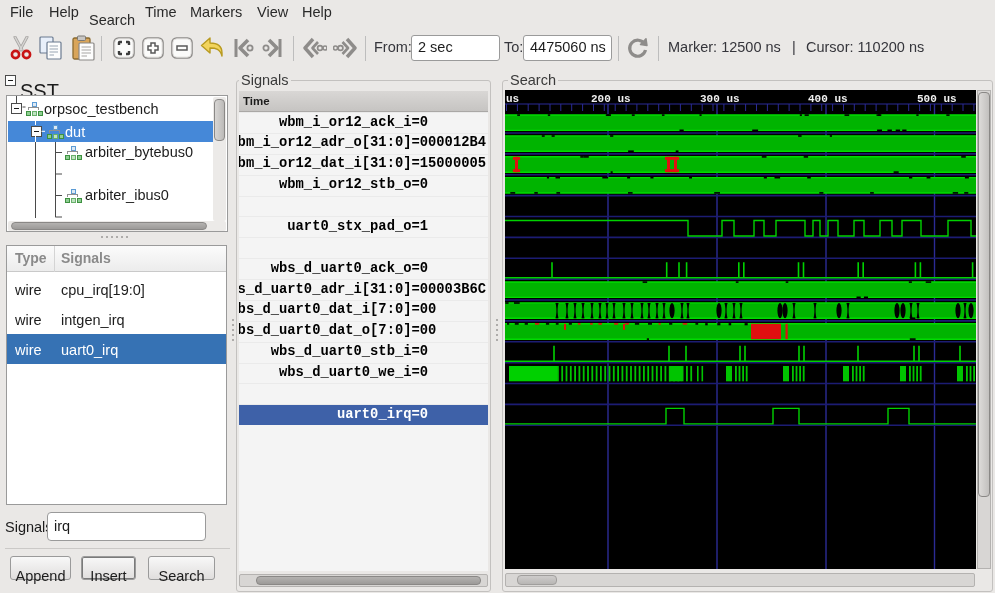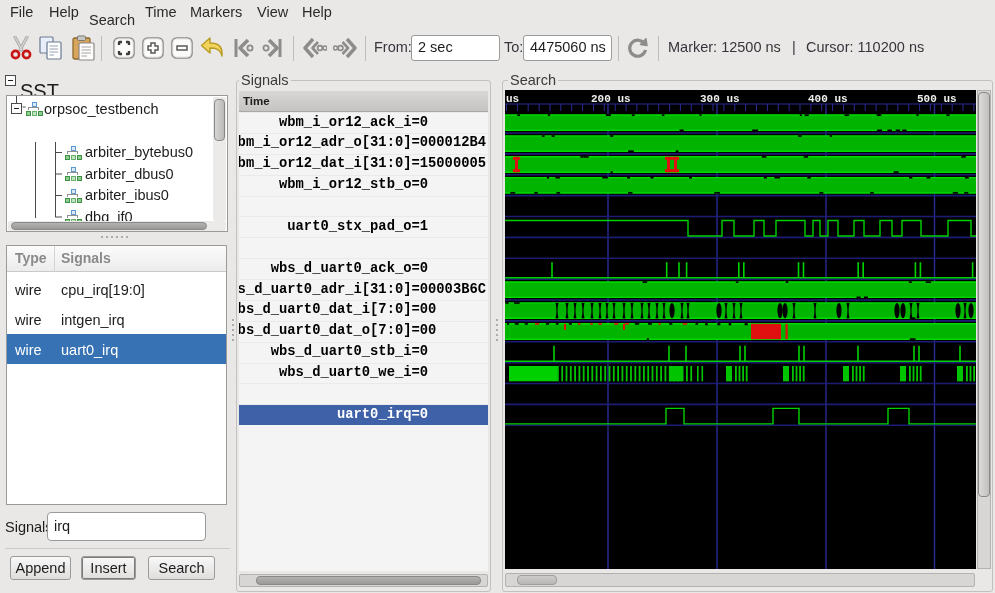--- a/index.html
+++ b/index.html
@@ -22,21 +22,21 @@
 .hier .br{position:absolute;left:2px;top:5px;width:11px;height:3px;border:1px solid #909090;border-bottom:none}
 .hier .st{position:absolute;left:7px;top:4px;width:1px;height:2px;background:#909090}
 .exp{position:absolute;width:11px;height:11px;background:#fdfdfd;border:1px solid #4a4a4a}
 .exp::after{content:"";position:absolute;left:2px;top:4px;width:5px;height:1px;background:#1a1a1a}
 
 .typebox{position:absolute;left:6px;top:245px;width:221px;height:260px;background:#fff;border:1px solid #9a9a9a;overflow:hidden}
 .thead{position:absolute;left:0;top:0;width:100%;height:26px;background:linear-gradient(#fbfbfb,#ececec);border-bottom:1px solid #c9c9c9;font-weight:bold;color:#8a8a8a;font-size:14px}
 .wrow{position:absolute;left:0;width:100%;height:30px;font-size:14.5px}
 .wrow span{position:absolute;top:8px}
 
-.btn{position:absolute;top:556px;height:24px;background:linear-gradient(#f8f8f8,#e0dedd);border:1px solid #9a9a9a;border-radius:3px;font-size:14.5px;color:#1c1c1c;text-align:center;padding-top:3px}
+.btn{position:absolute;top:556px;height:24px;background:linear-gradient(#f8f8f8,#e0dedd);border:1px solid #9a9a9a;border-radius:3px;font-size:14.5px;color:#1c1c1c;text-align:center;padding-top:11px}
 
 .frlab{position:absolute;top:72px;font-size:14.5px;color:#3a3a3a;background:#eae8e6;padding:0 2px}
 .frame{position:absolute;border:1px solid #c3c1bf;border-radius:3px}
 
 .sigpanel{position:absolute;left:239px;top:91px;width:249px;height:480px;background:#f4f4f4;overflow:hidden;font-family:"Liberation Mono",monospace;font-size:13.8px;font-weight:bold}
 .timehdr{position:absolute;left:0;top:0;width:249px;height:21px;background:linear-gradient(#d9d7d5,#c6c4c2);border-bottom:1px solid #aaa8a6;font-family:"Liberation Sans",sans-serif;font-weight:bold;font-size:11.5px;color:#1c1c1c}
 .sep{position:absolute;left:0;width:249px;height:1px;background:#eaeaea}
 .srow{position:absolute;left:0;width:249px;height:20px;color:#000}
 .srow .nm{position:absolute;right:76.5px;top:2px;white-space:pre}
 .srow .vl{position:absolute;left:172.5px;top:2px;white-space:pre}
@@ -145,63 +145,53 @@
     <div class="hier" style="left:19px;top:3px">
         <i class="t"></i>
         <span class="st"></span>
         <span class="br"></span>
         <i class="b1 g"></i>
         <i class="b2 gl"></i>
         <i class="b3 g"></i>
       </div>
     <span class="txt" style="left:37px">orpsoc_testbench</span>
   </div>
+  <div class="trow" style="top:24.5px;background:#4588d8;color:#fff;width:205px;left:1px">
+    <div class="exp" style="left:23px;top:5px"></div>
+    <div class="hier" style="left:39px;top:4px">
+        <i class="t"></i>
+        <span class="st"></span>
+        <span class="br"></span>
+        <i class="b1 g"></i>
+        <i class="b2 gl"></i>
+        <i class="b3 g"></i>
+      </div>
+    <span class="txt" style="left:57px;top:3px">dut</span>
+  </div>
   <div class="trow" style="top:46px">
     <div class="hier" style="left:58px;top:3.5px">
         <i class="t"></i>
         <span class="st"></span>
         <span class="br"></span>
         <i class="b1 g"></i>
         <i class="b2 gl"></i>
         <i class="b3 g"></i>
       </div>
     <span class="txt" style="left:78px">arbiter_bytebus0</span>
   </div>
-  <div class="trow" style="top:67.5px">
-    <div class="hier" style="left:58px;top:3.5px">
-        <i class="t"></i>
-        <span class="st"></span>
-        <span class="br"></span>
-        <i class="b1 g"></i>
-        <i class="b2 gl"></i>
-        <i class="b3 g"></i>
-      </div>
-    <span class="txt" style="left:78px">arbiter_dbus0</span>
-  </div>
   <div class="trow" style="top:89px">
     <div class="hier" style="left:58px;top:3.5px">
         <i class="t"></i>
         <span class="st"></span>
         <span class="br"></span>
         <i class="b1 g"></i>
         <i class="b2 gl"></i>
         <i class="b3 g"></i>
       </div>
     <span class="txt" style="left:78px">arbiter_ibus0</span>
-  </div>
-  <div class="trow" style="top:110.5px">
-    <div class="hier" style="left:58px;top:3.5px">
-        <i class="t"></i>
-        <span class="st"></span>
-        <span class="br"></span>
-        <i class="b1 g"></i>
-        <i class="b2 gl"></i>
-        <i class="b3 g"></i>
-      </div>
-    <span class="txt" style="left:78px">dbg_if0</span>
   </div>
   <div class="sbtrack" style="left:206px;top:1px;width:13px;height:124px;border:none;background:#eceae8"></div>
   <div class="sbthumb" style="left:207px;top:3px;width:11px;height:42px;background:linear-gradient(90deg,#d8d6d4,#bcbab8)"></div>
   <div class="sbtrack" style="left:1px;top:125px;width:218px;height:10px;border:none;background:#eceae8"></div>
   <div class="sbthumb" style="left:4px;top:126px;width:196px;height:8px"></div>
 </div>
 <div class="dots" style="left:101px;top:236px">
     <i></i>
     <i></i>
     <i></i>

